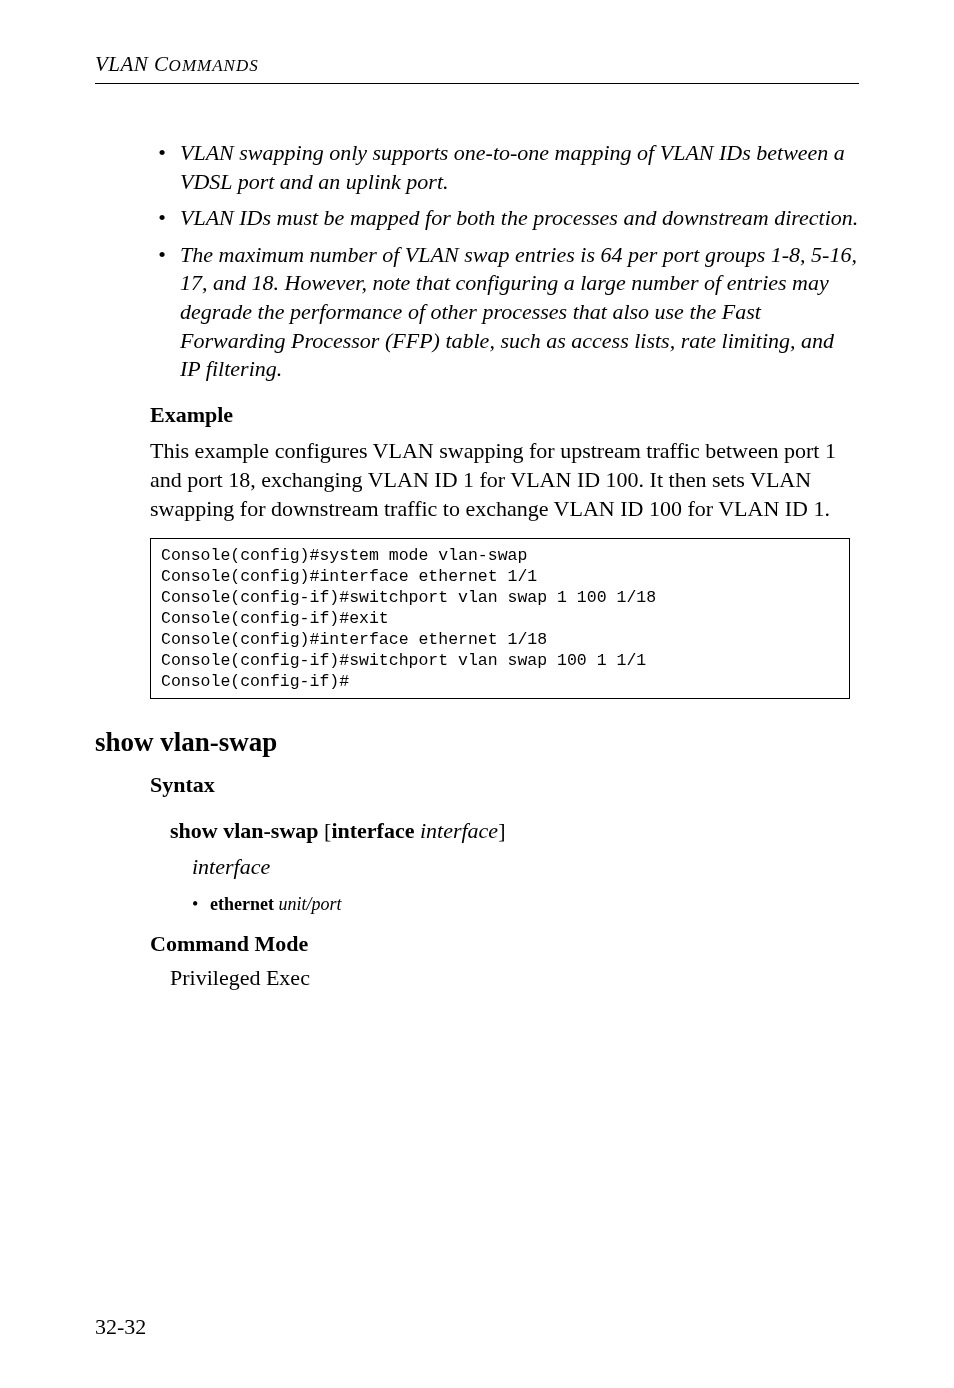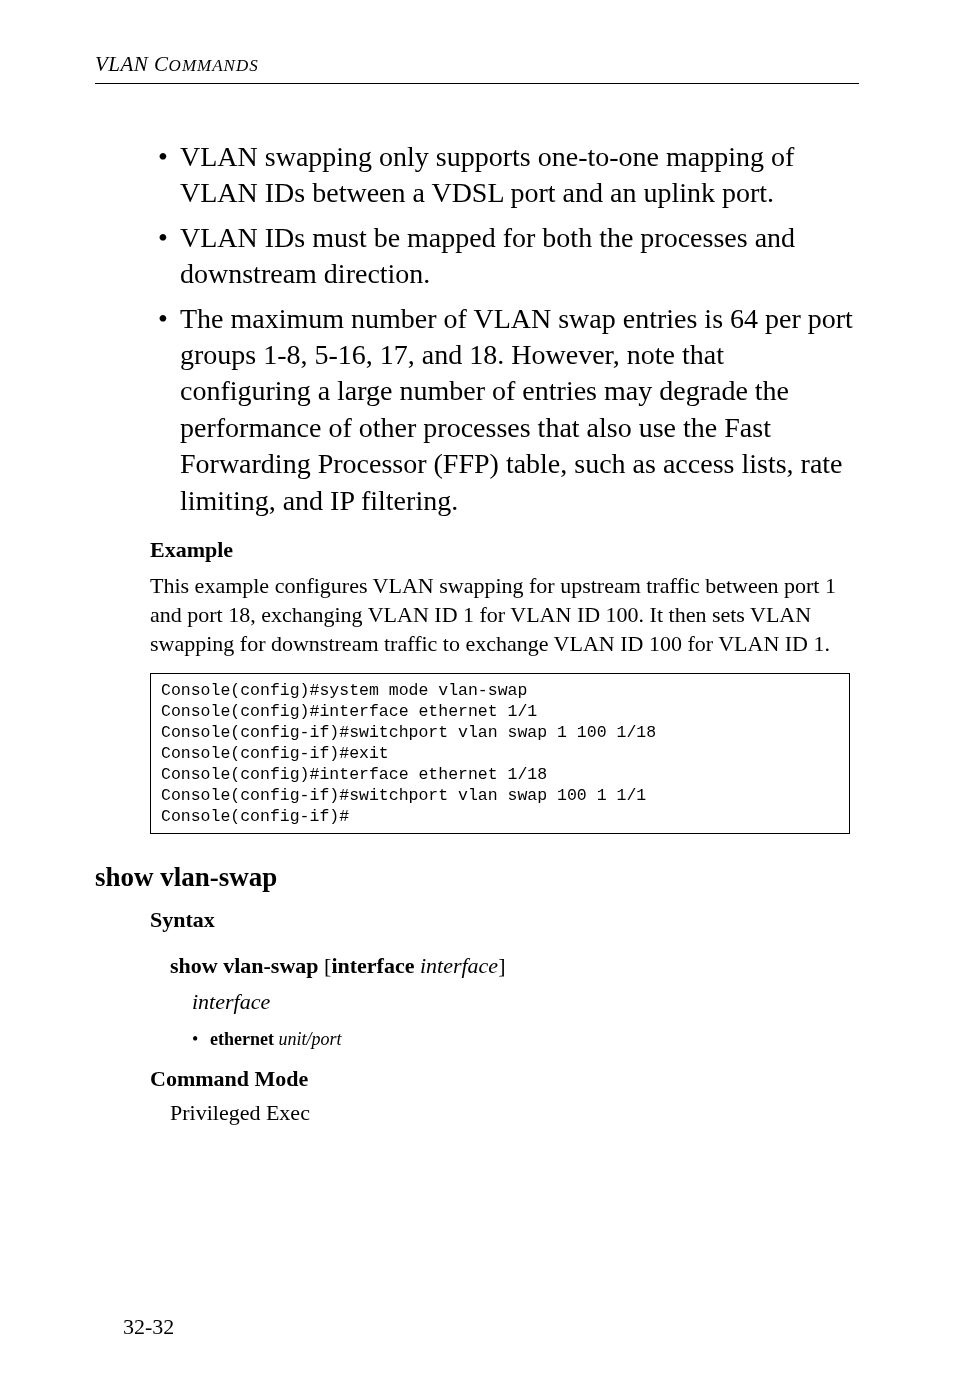--- a/index.html
+++ b/index.html
@@ -35,22 +35,23 @@
     border-top: 1px solid #000;
     margin: 0 0 55px 0;
   }
   .body-content {
     margin-left: 55px;
   }
   ul.bullets {
     list-style: none;
     padding: 0;
     margin: 0 0 18px 0;
-    font-size: 28px;
+    font-size: 22px;
     line-height: 1.30;
+    font-style: italic;
   }
   ul.bullets li {
     position: relative;
     padding-left: 30px;
     margin-bottom: 8px;
   }
   ul.bullets li::before {
     content: "•";
     position: absolute;
     left: 8px;
@@ -127,21 +128,20 @@
   .i { font-style: italic; }
   .cmd-mode-val {
     font-size: 22px;
     margin: 4px 0 0 20px;
   }
   .page-number {
     position: absolute;
     left: 95px;
     bottom: 48px;
     font-size: 22px;
-    margin-left: 28px;
   }
 </style>
 </head>
 <body>
 
 <div class="page">
 
   <div class="running-header">
     <span>VLAN C</span><span class="sc">OMMANDS</span>
   </div>

